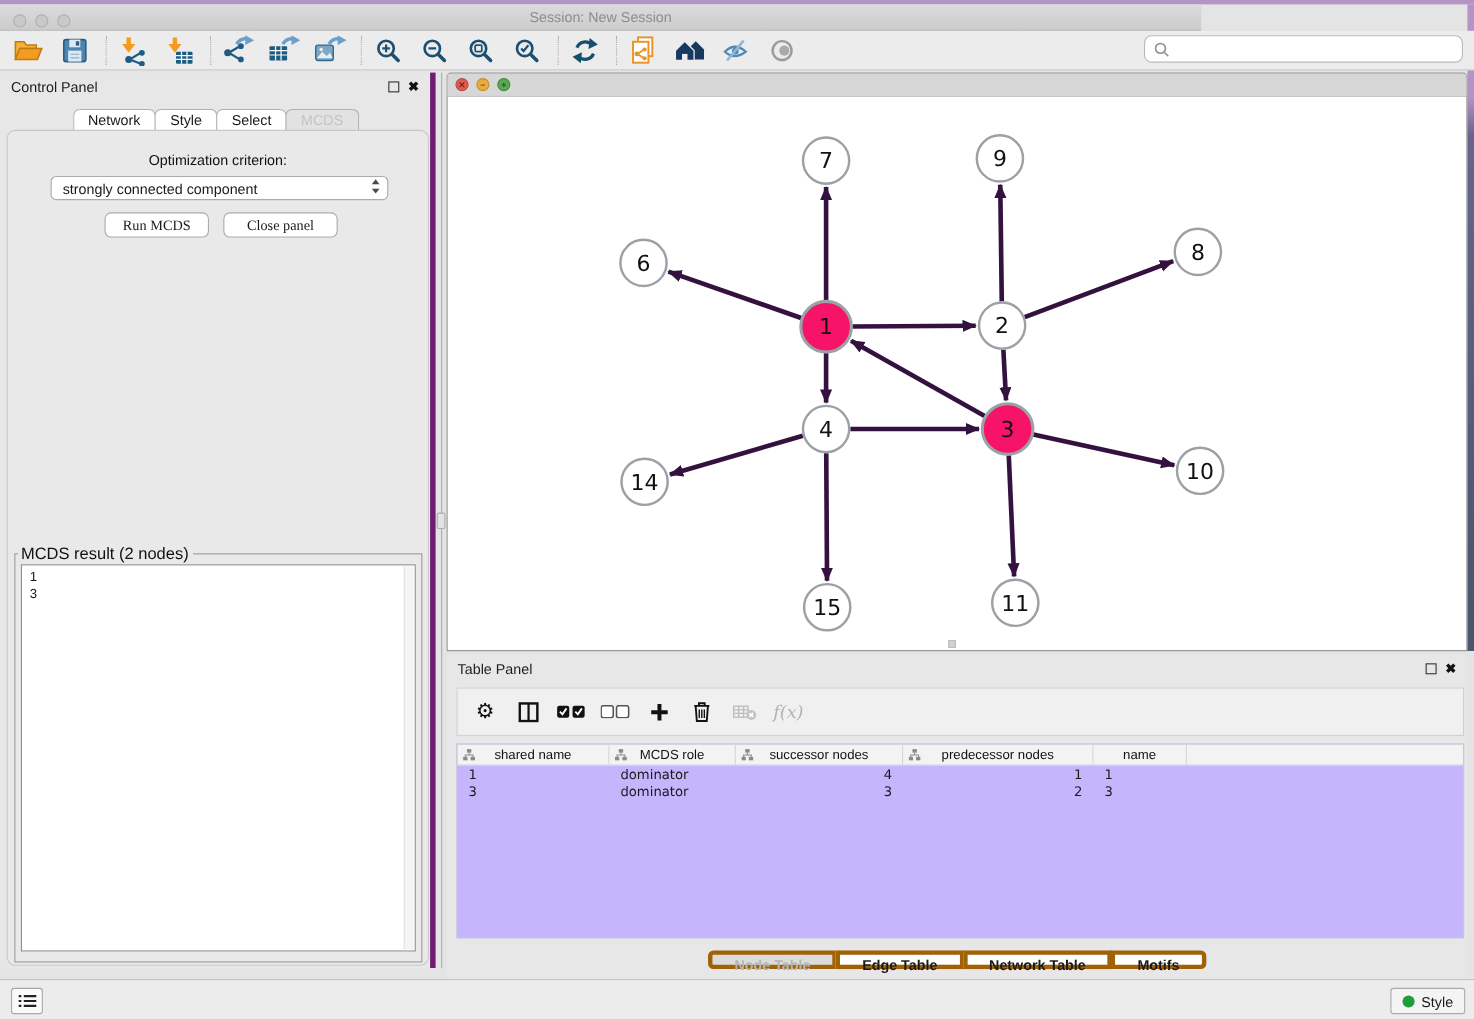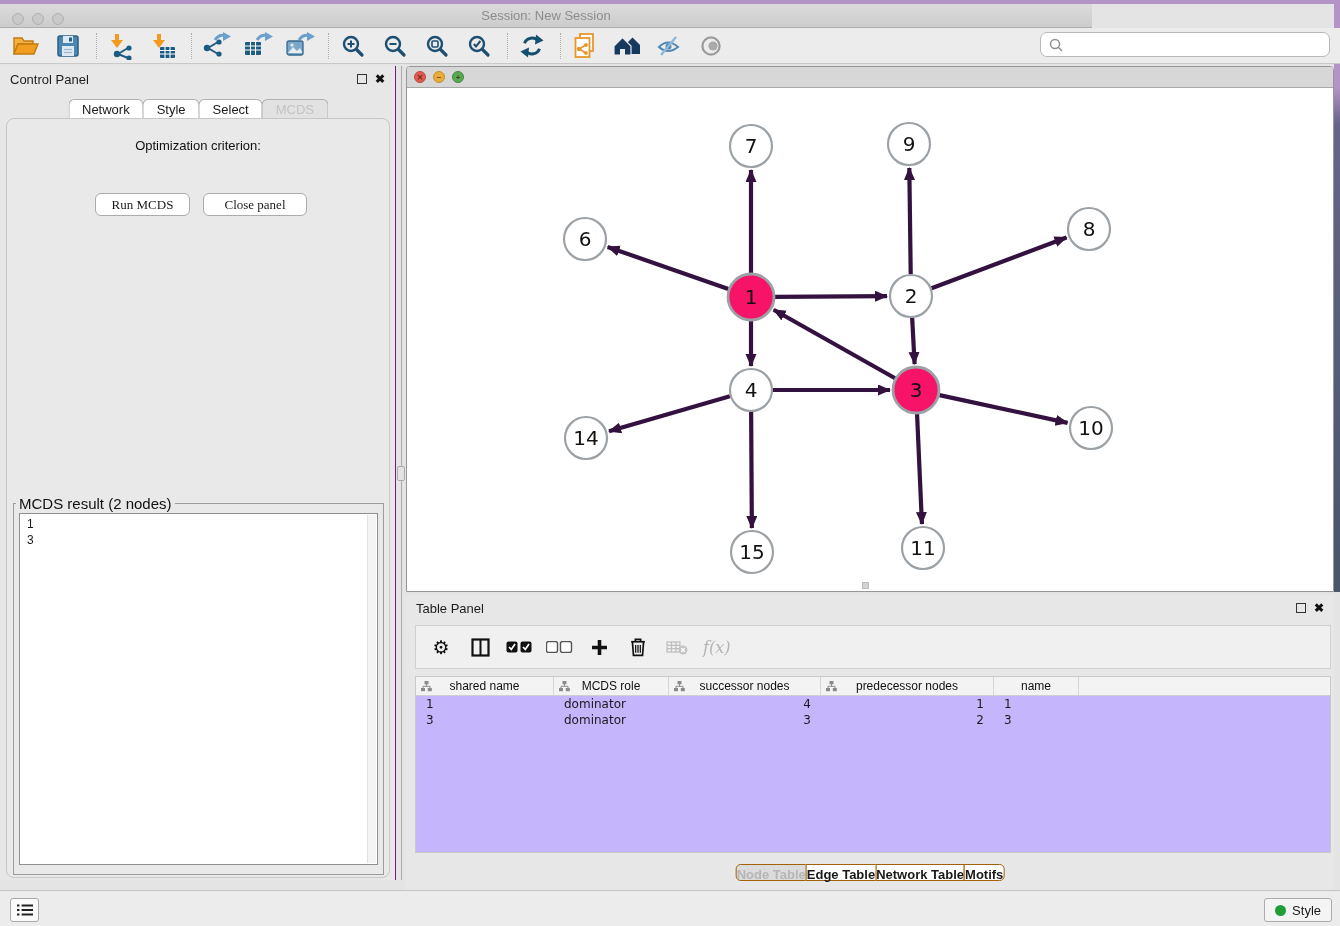--- a/index.html
+++ b/index.html
@@ -19,21 +19,21 @@
   .tbi{width:32px;height:30px;display:flex;align-items:center;justify-content:center;margin-right:10px;flex:0 0 auto}
   .tb-sep{width:0;height:26px;border-left:1px dotted #adadad;margin:0 8px 0 2px;flex:0 0 auto}
   #search-box{position:absolute;right:10px;top:4px;width:290px;height:25px;background:#fff;border:1px solid #b9b9b9;border-radius:7px;display:flex;align-items:center;padding:0 8px}
   #search-box input{border:none;outline:none;flex:1;font-size:13px;background:transparent;margin-left:5px;font-family:"Liberation Sans",sans-serif}
   
   .panel-header{height:26px;display:flex;align-items:center;font-size:13px;color:#1d1d1d;padding:0 10px}
   .ph-icons{margin-left:auto;display:flex;align-items:center;gap:8px}
   .float-ic{width:10px;height:10px;border:1.6px solid #333;display:inline-block}
   .close-ic{font-size:12px;font-weight:bold;color:#111;line-height:10px}
   
-  #control-panel{left:0;top:66px;width:396px;height:814px;background:#e7e7e7;border-right:1px solid #701a75}
+  #control-panel{left:0;top:66px;width:396px;height:814px;background:#e7e7e7;border-right:5px solid #701a75}
   #cp-tabs{position:absolute;left:50%;transform:translateX(-50%);top:33px;display:flex}
   .tab{height:20px;line-height:19px;padding:0 13px;font-size:13px;background:#fff;border:1px solid #b0b0b0;border-bottom:none;border-radius:6px 6px 0 0;margin-right:-1px;white-space:nowrap;cursor:default}
   .tab.disabled-active{background:#e2e2e2;color:#c3c3c3}
   #cp-content{position:absolute;left:6px;top:52px;width:384px;height:760px;background:#e9e9e9;border:1px solid #c7c7c7;border-radius:8px}
   #opt-label{position:absolute;top:19px;width:100%;text-align:center;font-size:13px;color:#111}
   #criterion-select{position:absolute;left:39px;top:41px;width:307px;height:22px;background:#fff;border:1px solid #ababab;border-radius:5px;display:flex;align-items:center;font-size:13px;padding:0 6px 0 10px}
   #criterion-select .sel-arrows{margin-left:auto}
   .cp-btn{position:absolute;top:74px;height:23px;background:#fff;border:1px solid #ababab;border-radius:6px;font-size:13px;font-family:Liberation Serif, serif;text-align:center;line-height:21px;cursor:default}
   #run-btn{left:88px;width:95px}
   #closepanel-btn{left:196px;width:104px}
@@ -58,21 +58,21 @@
   .tpi{height:30px;min-width:26px;display:flex;align-items:center;justify-content:center;margin-right:13px}
   .gear-glyph{font-size:19px;color:#111}
   .fx{font-family:"DejaVu Serif",serif;font-style:italic;font-size:16px;color:#b3b3b3}
   #node-table{position:absolute;left:9px;top:81px;width:916px;height:177px;background:#c4b5fd;border:1px solid #c9c9c9}
   #table-header{display:flex;height:19px;background:#f3f3f3;border-bottom:1px solid #cfcfcf}
   .th{position:relative;display:flex;align-items:center;justify-content:center;font-size:12px;color:#111;border-right:1px solid #d6d6d6;flex:0 0 auto}
   .th .tree{position:absolute;left:5px;top:4px}
   .tr{display:flex;height:16px;font-size:12px;font-family:"DejaVu Sans","Liberation Sans",sans-serif}
   .td{flex:0 0 auto;line-height:16px;white-space:nowrap;overflow:hidden}
   #tp-tabs{position:absolute;left:50%;transform:translateX(-50%);top:269px;display:flex}
-  .btab{height:17px;line-height:20px;padding:0 0;font-size:13px;font-weight:bold;background:#fff;border:1px solid #a16207;margin-left:-1px;white-space:nowrap}
+  .btab{height:17px;line-height:20px;padding:0 20px;font-size:13px;font-weight:bold;background:#fff;border:4px solid #a16207;margin-left:-1px;white-space:nowrap}
   .btab:first-child{border-radius:5px 0 0 5px;margin-left:0}
   .btab:last-child{border-radius:0 5px 5px 0}
   .btab.disabled-active{background:#dcdcdc;color:#b6b6b6}
   
   #status-bar{left:0;top:890px;width:1340px;height:36px;background:#ececec;border-top:1px solid #c3c3c3}
   #list-btn{position:absolute;left:10px;top:7px;width:29px;height:24px;background:#fafafa;border:1px solid #a9a9a9;border-radius:3px;display:flex;align-items:center;justify-content:center}
   #memory-btn{position:absolute;right:8px;top:7px;height:24px;background:#f4f4f4;border:1px solid #ababab;border-radius:3px;display:flex;align-items:center;padding:0 10px;font-size:13px;gap:6px}
   #memory-dot{width:11px;height:11px;border-radius:50%;background:#1f9d38}
 </style>
 </head>
@@ -246,20 +246,29 @@
     </span>
   </div>
   <div id="cp-tabs">
     <span class="tab">Network</span>
     <span class="tab">Style</span>
     <span class="tab">Select</span>
     <span class="tab disabled-active">MCDS</span>
   </div>
   <div id="cp-content">
     <div id="opt-label">Optimization criterion:</div>
+    <div id="criterion-select">
+      <span>strongly connected component</span>
+      <span class="sel-arrows">
+        <svg width="9" height="15" viewBox="0 0 9 15">
+            <path d="M4.5 1 L8 5.4 H1 Z" fill="#4a4a4a"></path>
+            <path d="M4.5 14 L1 9.6 H8 Z" fill="#4a4a4a"></path>
+          </svg>
+      </span>
+    </div>
     <div class="cp-btn" id="run-btn">Run MCDS</div>
     <div class="cp-btn" id="closepanel-btn">Close panel</div>
     <fieldset id="mcds-fieldset">
       <legend>MCDS result (2 nodes)</legend>
       <div id="result-box">
         <div id="result-scroll"></div>
       <div>1</div>
           <div>3</div>
         </div>
     </fieldset>

